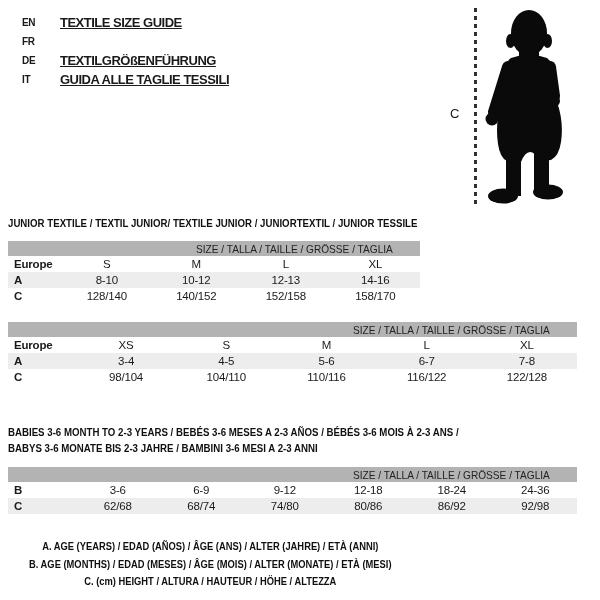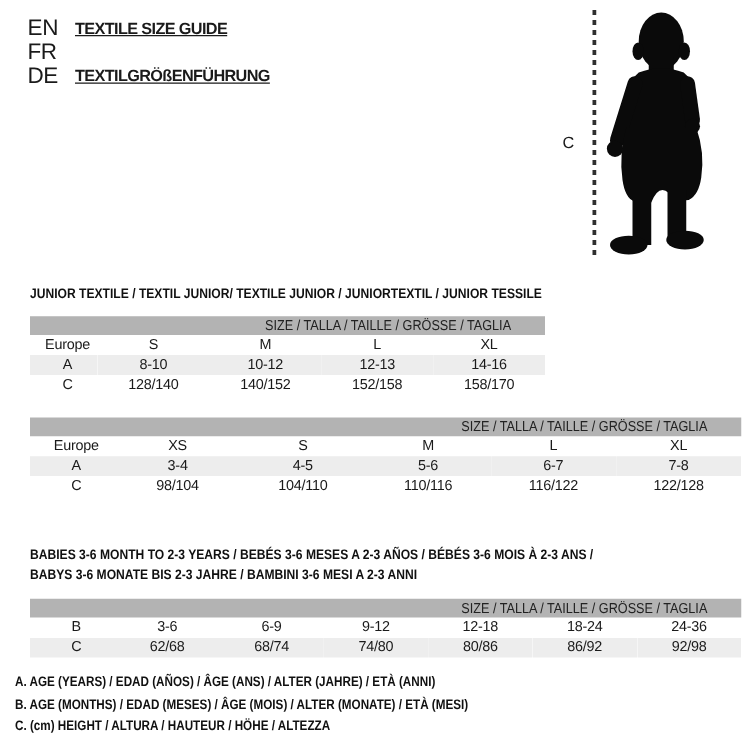--- a/index.html
+++ b/index.html
@@ -3,69 +3,73 @@
 <meta charset="utf-8">
 <style>
   * { margin:0; padding:0; box-sizing:border-box; }
   html,body { width:600px; height:600px; }
   body { background:#ffffff; font-family:"Liberation Sans", sans-serif; color:#1a1a1a; }
   .screen { position:relative; width:600px; height:600px; background:#fff; overflow:hidden; }
 
   
   .lang-list { position:absolute; left:22px; top:13px; }
   .lang-row { display:flex; height:19px; align-items:center; }
-  .lang-code { width:38px; font-weight:normal; font-size:18px; letter-spacing:-0.3px; }
+  .lang-code { width:38px; font-weight:bold; font-size:10px; letter-spacing:-0.3px; }
   .lang-title { font-weight:bold; font-size:13px; letter-spacing:-0.5px; white-space:nowrap;text-decoration:underline; }
 
   
   .dash-line { position:absolute; left:474px; top:8px; width:3px; height:200px;
     background:repeating-linear-gradient(to bottom,#2f2f2f 0 4px, transparent 4px 8px); }
   .figure-label { position:absolute; left:450px; top:106px; font-size:13px; color:#1a1a1a; }
   .baby-svg { position:absolute; left:481px; top:6px; }
 
   
-  .size-section { position:absolute; left:24px;margin-top:12px; }
+  .size-section { position:absolute; left:8px; }
   .s1 { top:217px; width:412px; }
   .s2 { top:322px; width:569px; }
   .s3 { top:424px; width:569px; }
   .tbl-title { margin-bottom:11px; color:#101010; }
   .title-line { font-size:11px; font-weight:bold; line-height:13px; white-space:nowrap;
     transform:scaleX(0.88); transform-origin:0 0; }
   .s3 .title-line { line-height:16px; }
   .title-line .sub { font-size:8px; vertical-align:-2px; }
   .size-bar { background:#b3b3b3; height:15px; display:flex; align-items:center; padding-left:6px;justify-content:flex-end; }
   .size-bar span { font-size:11.5px; color:#222; white-space:nowrap;
     transform:scaleX(0.88); transform-origin:0 50%; }
   table { border-collapse:collapse; width:100%; table-layout:fixed; }
   td { font-size:11.5px; height:16px; text-align:center; padding:0; color:#1a1a1a;
     letter-spacing:-0.2px; overflow:hidden; }
-  td.lbl { text-align:center; padding-left:6px; }
+  td.lbl { text-align:left; padding-left:6px;font-weight:bold; }
   tr.shaded { background:#ededed; }
 
   
-  .notes { position:absolute; left:12px; top:538px; }
+  .notes { position:absolute; left:29px; top:538px;text-align:center; }
   .note-line { font-size:11px; font-weight:bold; line-height:17.5px; white-space:nowrap;
     transform:scaleX(0.85); transform-origin:0 50%; color:#101010; }
 </style>
 </head>
 <body>
 
 <div class="screen">
 
   <div class="lang-list">
       <div class="lang-row">
         <span class="lang-code">EN</span>
         <span class="lang-title">TEXTILE SIZE GUIDE</span>
       </div>
       <div class="lang-row">
         <span class="lang-code">FR</span>
       </div>
       <div class="lang-row">
         <span class="lang-code">DE</span>
         <span class="lang-title">TEXTILGRÖßENFÜHRUNG</span>
+      </div>
+      <div class="lang-row">
+        <span class="lang-code">IT</span>
+        <span class="lang-title">GUIDA ALLE TAGLIE TESSILI</span>
       </div>
     </div>
 
   <div class="dash-line"></div>
   <div class="figure-label">C</div>
 
   <svg class="baby-svg" width="96" height="202" viewBox="0 0 96 202" xmlns="http://www.w3.org/2000/svg">
     <g fill="#0a0a0a" stroke="none">
       <ellipse cx="48" cy="27" rx="18" ry="23"></ellipse>
       <ellipse cx="29.5" cy="35" rx="4.5" ry="7"></ellipse>

